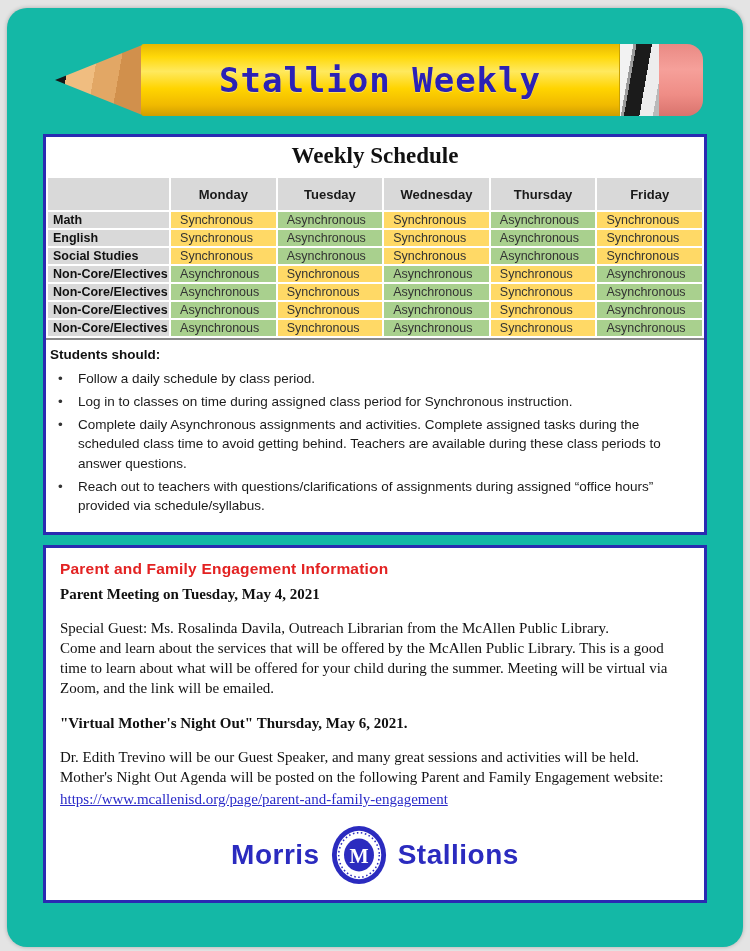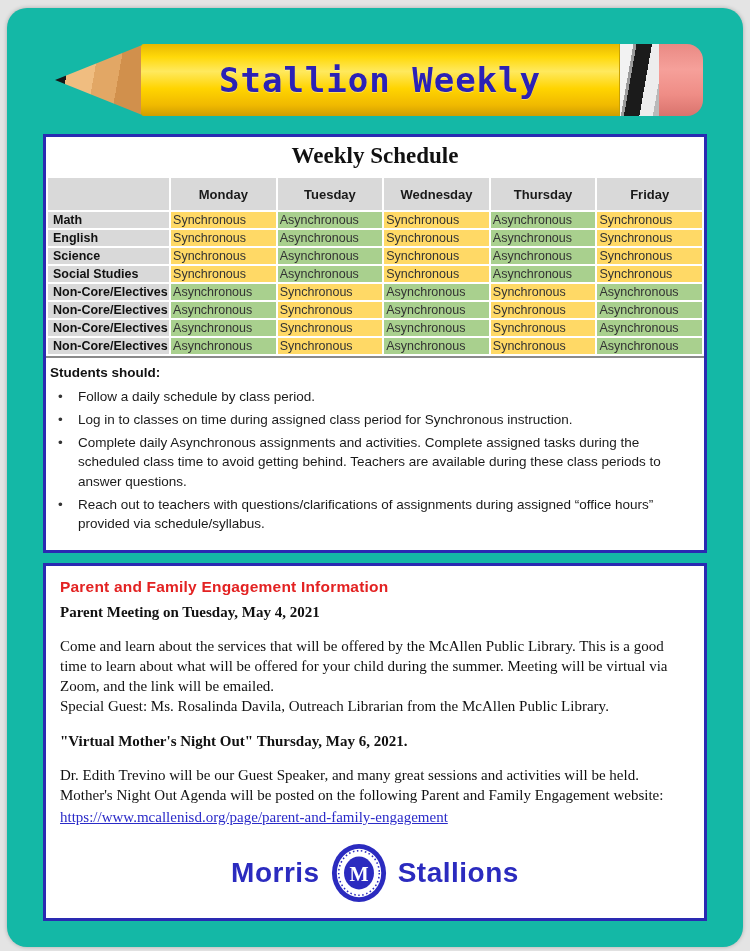--- a/index.html
+++ b/index.html
@@ -56,21 +56,21 @@
     font-weight: bold; font-size: 23px; color: #111; padding: 6px 0 7px;
   }
   table.sched { width: 100%; border-collapse: separate; border-spacing: 2px; background: #fff; table-layout: fixed; }
   table.sched col.c-label { width: 18.8%; }
   table.sched th {
     background: #d9d9d9; font-size: 13px; font-weight: bold; color: #1a1a1a;
     height: 32px; text-align: center; vertical-align: middle;
   }
   table.sched td { height: 16px; font-size: 12.5px; vertical-align: middle; }
   td.row-label { background: #d9d9d9; font-weight: bold; color: #111; padding-left: 5px; }
-  td.sched-cell { color: #333; padding-left: 2px; }
+  td.sched-cell { color: #333; padding-left: 9px; }
   td.sync  { background: #ffd966; }
   td.async { background: #a9d08e; }
 
   
   .students { border-top: 2px solid #8a8a8a; padding: 7px 6px 13px 4px; }
   .students-heading { font-weight: bold; font-size: 13.5px; color: #111; margin-bottom: 7px; }
   .students ul { list-style: none; }
   .students li {
     position: relative; padding-left: 22px; margin: 0 0 4px 6px;
     font-size: 13.5px; color: #1a1a1a; line-height: 1.42;
@@ -134,28 +134,20 @@
       </tr>
       <tr>
         <td class="row-label">English</td>
         <td class="sched-cell sync">Synchronous</td>
         <td class="sched-cell async">Asynchronous</td>
         <td class="sched-cell sync">Synchronous</td>
         <td class="sched-cell async">Asynchronous</td>
         <td class="sched-cell sync">Synchronous</td>
       </tr>
       <tr>
-        <td class="row-label">Science</td>
-        <td class="sched-cell sync">Synchronous</td>
-        <td class="sched-cell async">Asynchronous</td>
-        <td class="sched-cell sync">Synchronous</td>
-        <td class="sched-cell async">Asynchronous</td>
-        <td class="sched-cell sync">Synchronous</td>
-      </tr>
-      <tr>
         <td class="row-label">Social Studies</td>
         <td class="sched-cell sync">Synchronous</td>
         <td class="sched-cell async">Asynchronous</td>
         <td class="sched-cell sync">Synchronous</td>
         <td class="sched-cell async">Asynchronous</td>
         <td class="sched-cell sync">Synchronous</td>
       </tr>
       <tr>
         <td class="row-label">Non-Core/Electives</td>
         <td class="sched-cell async">Asynchronous</td>
@@ -199,22 +191,22 @@
         <li>Complete daily Asynchronous assignments and activities. Complete assigned tasks during the scheduled class time to avoid getting behind. Teachers are available during these class periods to answer questions.</li>
         <li>Reach out to teachers with questions/clarifications of assignments during assigned “office hours” provided via schedule/syllabus.</li>
       </ul>
     </div>
   </div>
 
   <div class="bluebox box-parent">
     <div class="parent-heading">Parent and Family Engagement Information</div>
     <div class="serif meeting-title">Parent Meeting on Tuesday, May 4, 2021</div>
     <div class="serif meeting-body">
+      <div>Special Guest: Ms. Rosalinda Davila, Outreach Librarian from the McAllen Public Library.</div>
       <div>Come and learn about the services that will be offered by the McAllen Public Library. This is a good time to learn about what will be offered for your child during the summer. Meeting will be virtual via Zoom, and the link will be emailed.</div>
-      <div>Special Guest: Ms. Rosalinda Davila, Outreach Librarian from the McAllen Public Library.</div>
     </div>
     <div class="serif meeting-title">"Virtual Mother's Night Out" Thursday, May 6, 2021.</div>
     <div class="serif meeting-body" style="margin-bottom:2px;">Dr. Edith Trevino will be our Guest Speaker, and many great sessions and activities will be held. Mother's Night Out Agenda will be posted on the following Parent and Family Engagement website:</div>
     <a class="serif plink" href="#">https://www.mcallenisd.org/page/parent-and-family-engagement</a>
 
     <div class="logo-row">
       <span class="logo-word">Morris</span>
       <svg class="seal" viewBox="0 0 60 64">
         <ellipse cx="30" cy="32" rx="28" ry="30" fill="#2b2bbf"></ellipse>
         <ellipse cx="30" cy="32" rx="23" ry="25" fill="#ffffff"></ellipse>

